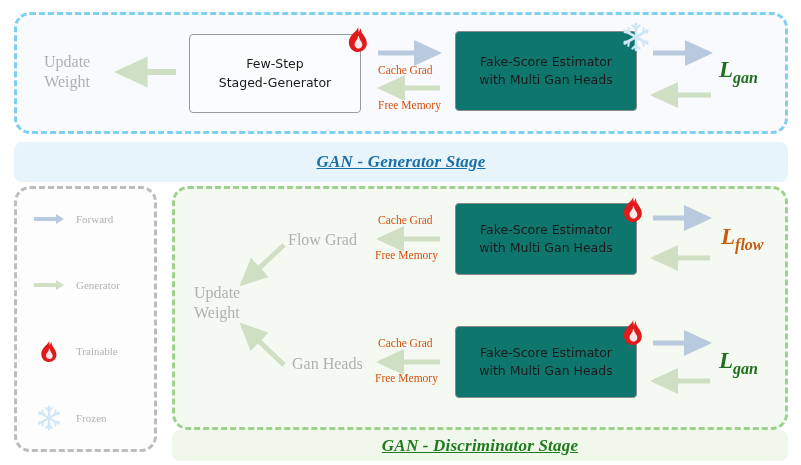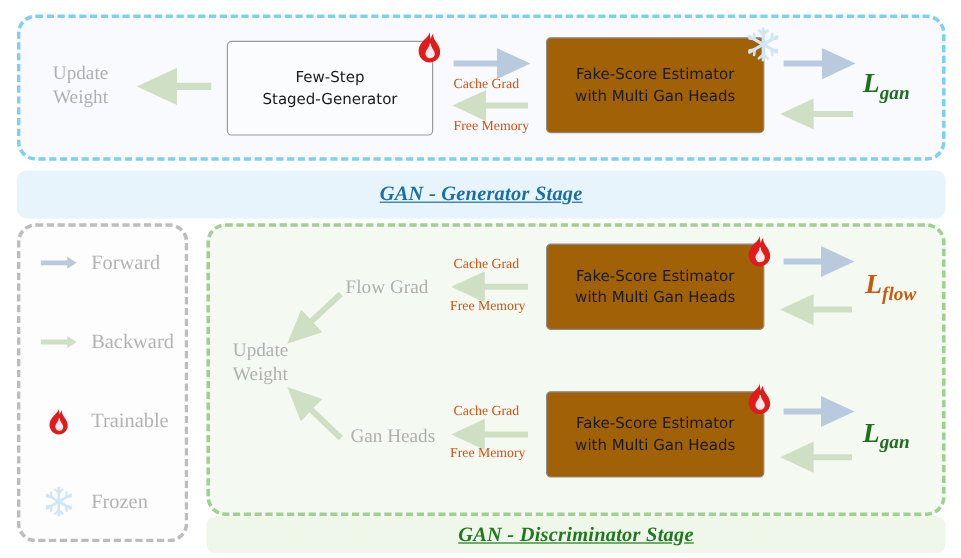--- a/index.html
+++ b/index.html
@@ -93,21 +93,21 @@
     flex-direction: column;
     align-items: center;
     justify-content: center;
     font-family: "DejaVu Sans", sans-serif;
     font-size: 12.5px;
     color: #1a1a1a;
     line-height: 1.45;
     text-align: center;
   }
   .module.white { background: #fbfcfe; }
-  .module.green { background: #a16207; border-color: #8a8a8a; }
+  .module.green { background: #0f766e; border-color: #8a8a8a; }
 
   #gen-box   { left: 189px; top: 34px;  width: 172px; height: 79px; }
   #fse-gen   { left: 455px; top: 31px;  width: 182px; height: 80px; }
   #fse-flow  { left: 455px; top: 203px; width: 182px; height: 72px; }
   #fse-gan   { left: 455px; top: 326px; width: 182px; height: 72px; }
 
   
   .badge {
     position: absolute;
     width: 26px; height: 30px;
@@ -157,21 +157,21 @@
 
   
   .legend-row {
     position: absolute;
     display: flex;
     align-items: center;
     gap: 10px;
   }
   .legend-label {
     font-family: "Liberation Serif", serif;
-    font-size: 17px;
+    font-size: 11px;
     color: #b3b3b3;
     white-space: nowrap;
   }
   .legend-icon {
     width: 34px; height: 26px;
     display: flex; align-items: center; justify-content: center;
   }
   .legend-icon svg { display:block; }
 </style>
 </head>
@@ -319,21 +319,21 @@
     <span class="legend-label">Forward</span>
   </div>
 
   <div class="legend-row" style="left:32px; top:272px;">
     <span class="legend-icon">
       <svg width="34" height="14" viewBox="0 0 34 14">
         <line x1="2" y1="7" x2="24" y2="7" stroke="#cfdfc4" stroke-width="4"></line>
         <path d="M24,2 L32,7 L24,12 Z" fill="#cfdfc4"></path>
       </svg>
     </span>
-    <span class="legend-label">Backward</span>
+    <span class="legend-label">Generator</span>
   </div>
 
   <div class="legend-row" style="left:32px; top:338px;">
     <span class="legend-icon">
       <svg width="22" height="26" viewBox="0 0 26 30">
         <path d="M13.4 0.6 C13.4 6 9.6 7.6 7.0 10.8 C4.4 14.0 3.4 16.8 4.0 20.2
                  C4.8 24.6 8.4 28.0 13.0 28.0 C17.8 28.0 21.6 24.4 21.8 19.8
                  C22.0 15.4 19.4 12.6 17.6 9.8 C16.3 7.8 15.8 6.2 16.0 4.2
                  C14.9 5.6 14.2 7.0 14.0 8.6 C13.2 6.0 13.0 3.2 13.4 0.6 Z" fill="#e01b1b"></path>
         <path d="M13.0 12.2 C13.0 15.0 11.2 16.2 10.2 18.0 C9.2 19.8 9.3 21.8 10.6 23.2

